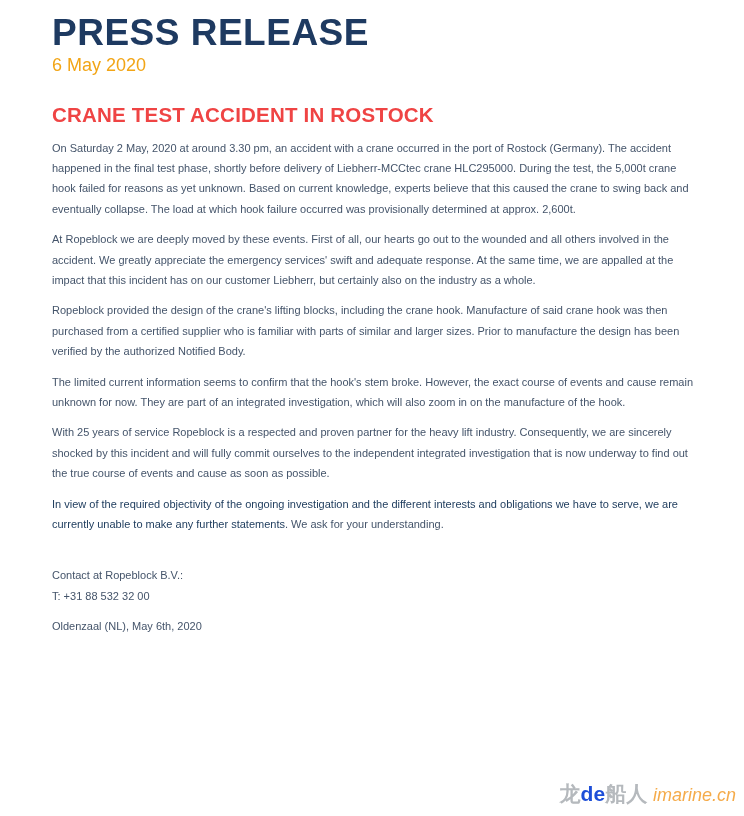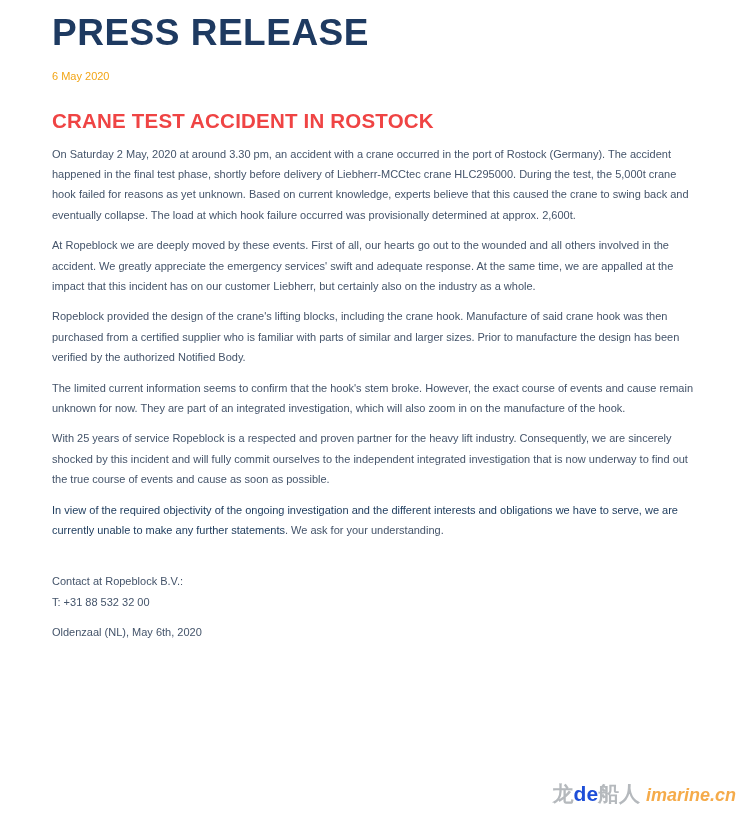--- a/index.html
+++ b/index.html
@@ -20,23 +20,23 @@
   }
   .doc-title {
     color: #1e3a61;
     font-size: 37px;
     font-weight: 700;
     letter-spacing: 0.5px;
     line-height: 1.15;
   }
   .doc-date {
     color: #f2a516;
-    font-size: 11px;
+    font-size: 18px;
     font-weight: 400;
-    margin-top: 15px;
+    margin-top: 0;
   }
   .doc-headline {
     color: #ef4444;
     font-size: 20.5px;
     font-weight: 700;
     letter-spacing: 0.2px;
     margin-top: 27px;
   }
   .body-copy p {
     color: #44546a;
@@ -58,21 +58,21 @@
   .watermark {
     position: absolute;
     right: 8px;
     bottom: 8px;
     white-space: nowrap;
     font-size: 21px;
     line-height: 26px;
   }
   .wm-gray  { color: #b5b9bd; font-weight: 700; }
   .wm-orange{ color: #1d4ed8; font-weight: 700; }
-  .wm-site  { color: #f5ab4a; font-weight: 700; font-style: italic; font-size: 18px; }
+  .wm-site  { color: #f5ab4a; font-weight: 400; font-style: italic; font-size: 18px; }
 </style>
 </head>
 <body>
 
 <div class="page">
   <div class="content">
 
     <h1 class="doc-title">PRESS RELEASE</h1>
 
     <div class="doc-date">6 May 2020</div>

